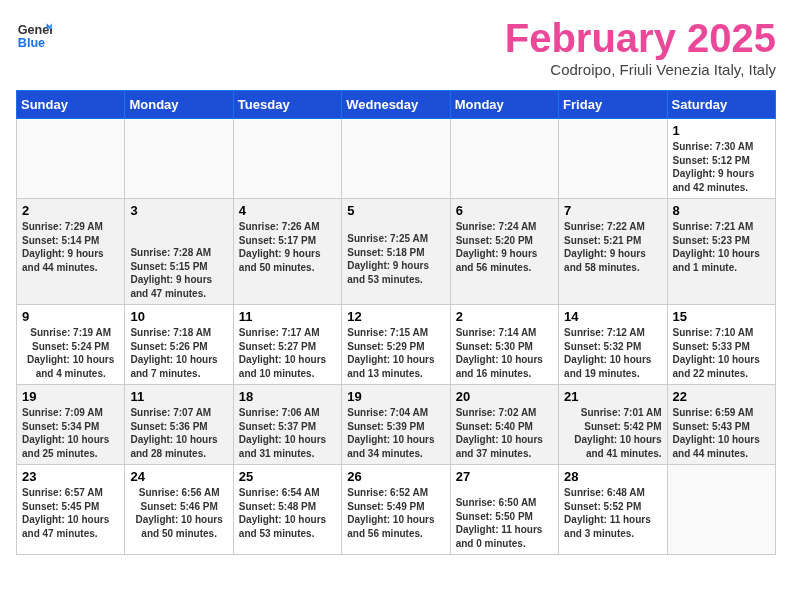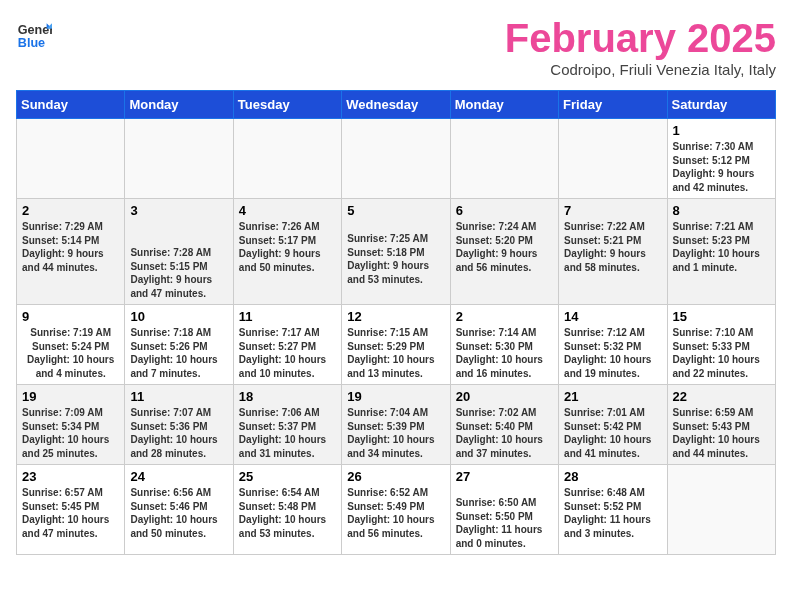--- a/index.html
+++ b/index.html
@@ -236,41 +236,41 @@
 Daylight: 10 hours and 34 minutes.</div>
         </td>
         <td>
           <div class="day-number">20</div>
           <div class="day-info" style="white-space: pre-line;">Sunrise: 7:02 AM
 Sunset: 5:40 PM
 Daylight: 10 hours and 37 minutes.</div>
         </td>
         <td>
           <div class="day-number">21</div>
-          <div class="day-info" style="white-space: pre-line;">Sunrise: 7:01 AM
+          <div class="day-info" style="white-space: pre-line; text-align: right;">Sunrise: 7:01 AM
 Sunset: 5:42 PM
 Daylight: 10 hours and 41 minutes.</div>
         </td>
         <td>
           <div class="day-number">22</div>
           <div class="day-info" style="white-space: pre-line;">Sunrise: 6:59 AM
 Sunset: 5:43 PM
 Daylight: 10 hours and 44 minutes.</div>
         </td>
       </tr>
       <tr>
         <td>
           <div class="day-number">23</div>
           <div class="day-info" style="white-space: pre-line;">Sunrise: 6:57 AM
 Sunset: 5:45 PM
 Daylight: 10 hours and 47 minutes.</div>
         </td>
         <td>
           <div class="day-number">24</div>
-          <div class="day-info" style="white-space: pre-line;">Sunrise: 6:56 AM
+          <div class="day-info" style="white-space: pre-line; text-align: center;">Sunrise: 6:56 AM
 Sunset: 5:46 PM
 Daylight: 10 hours and 50 minutes.</div>
         </td>
         <td>
           <div class="day-number">25</div>
           <div class="day-info" style="white-space: pre-line;">Sunrise: 6:54 AM
 Sunset: 5:48 PM
 Daylight: 10 hours and 53 minutes.</div>
         </td>
         <td>

